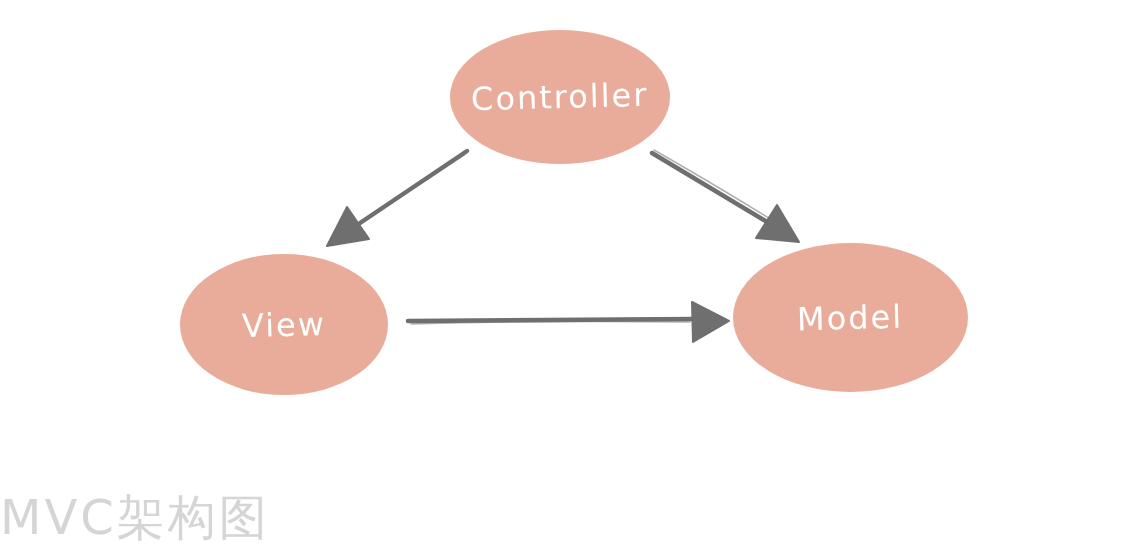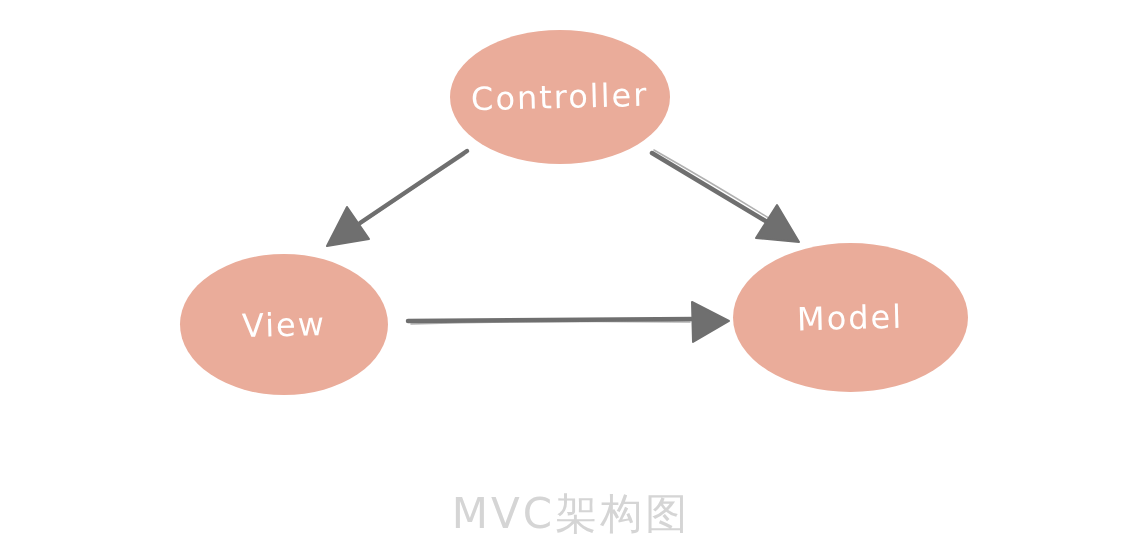--- a/index.html
+++ b/index.html
@@ -55,23 +55,22 @@
     font-size: 32px;
     letter-spacing: 2px;
     transform: rotate(-1.5deg);
     user-select: none;
   }
   .diagram-title {
     position: absolute;
     left: 0;
     right: 0;
     top: 486px;
-    text-align: center;
     color: #d5d5d5;
-    font-size: 42px;
+    font-size: 48px;
     letter-spacing: 3px;
     user-select: none;
   }
 </style>
 </head>
 <body>
 
 <div class="canvas">
 
   <svg class="edges" viewBox="0 0 1142 557" xmlns="http://www.w3.org/2000/svg">

